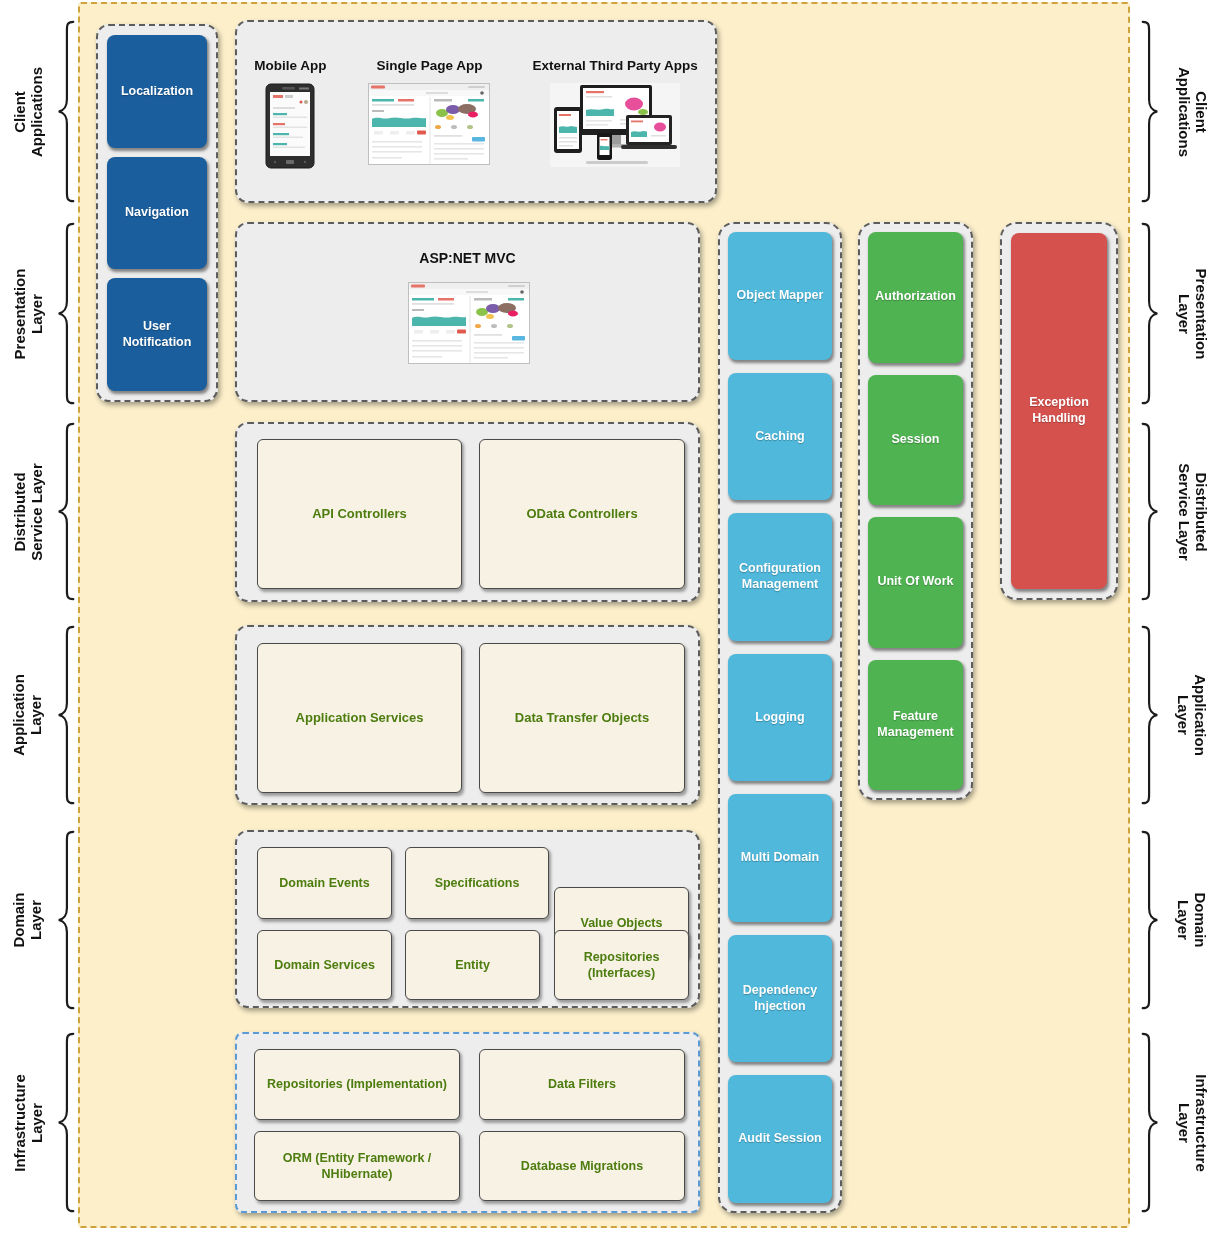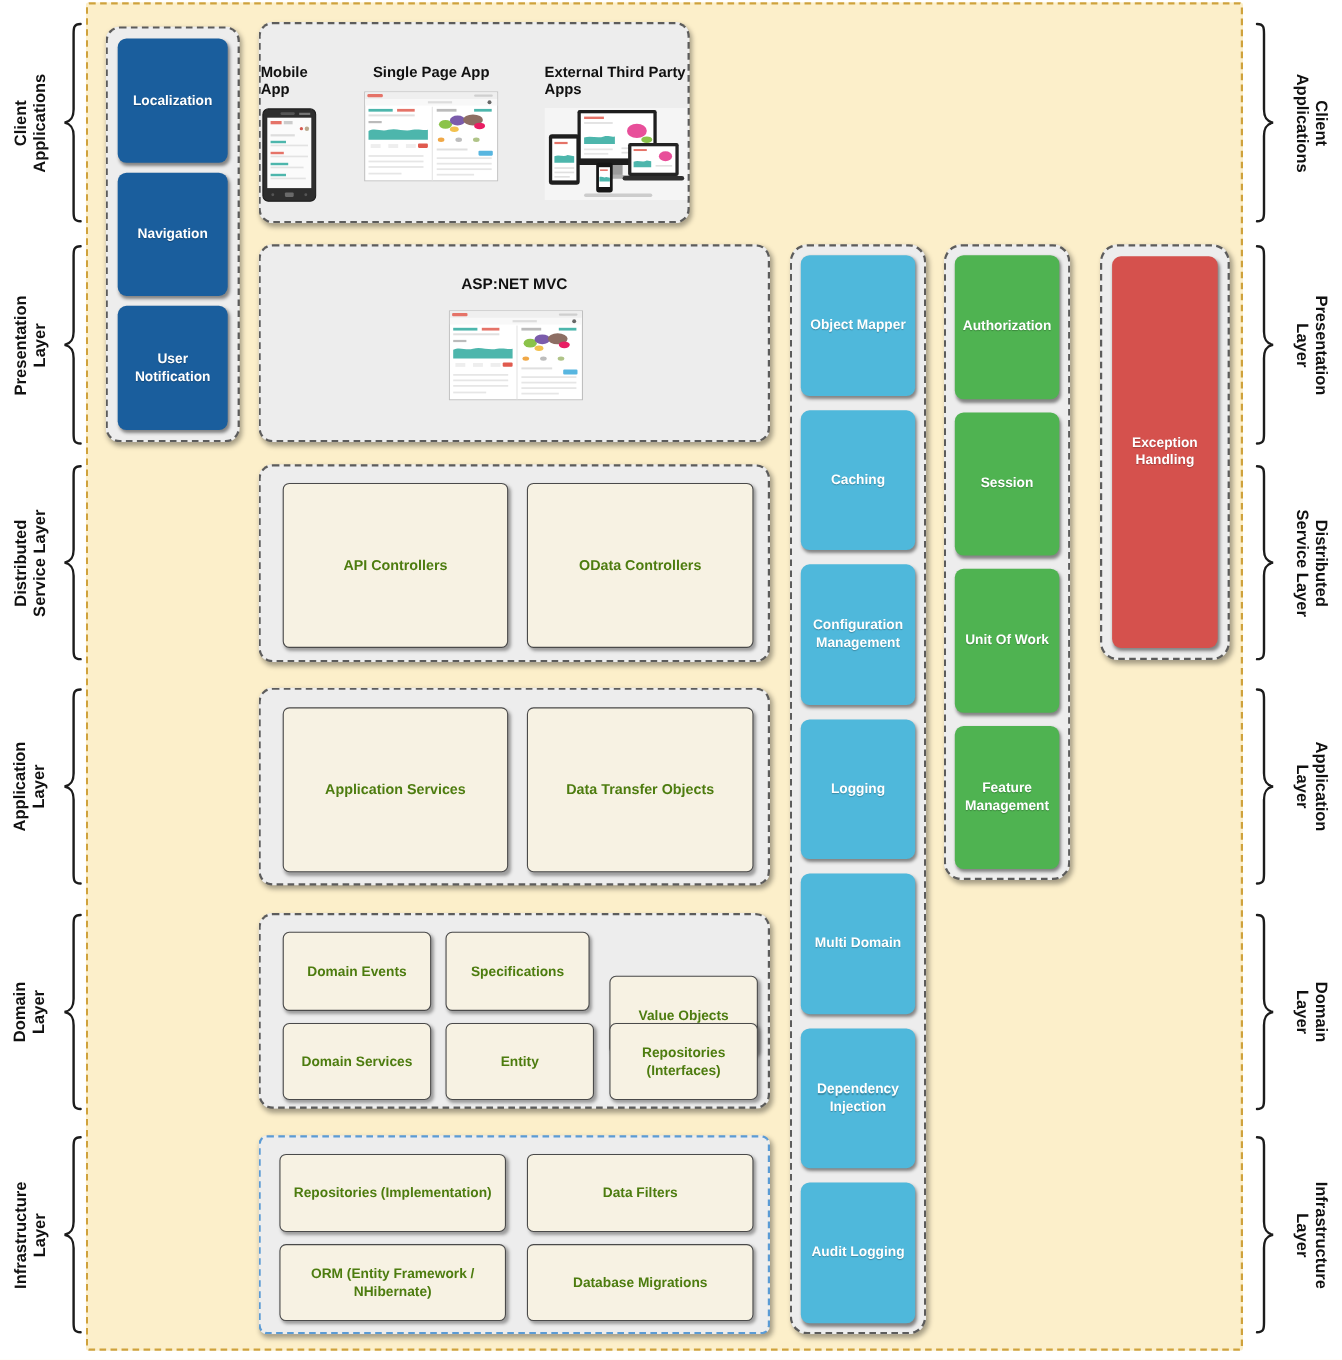--- a/index.html
+++ b/index.html
@@ -106,21 +106,21 @@
 Layer</div>
   <div class="rail-label right" style="left:1101.5px;top:1102.5px;width:181px;">Infrastructure
 Layer</div>
 
   <div class="container vflex" style="left:96px;top:24px;width:122px;height:378px;padding:9px;gap:9px;">
     <div class="colorbox blue" style="flex:1;">Localization</div>
     <div class="colorbox blue" style="flex:1;">Navigation</div>
     <div class="colorbox blue" style="flex:1;">User Notification</div>
   </div>
 
-  <div class="container" style="left:235px;top:20px;width:392px;height:183px;">
+  <div class="container" style="left:235px;top:20px;width:482px;height:183px;text-align:right;">
     <div class="apps-row">
       <div class="figure">
         <div class="figure-label">Mobile App</div>
         <svg width="50" height="86" viewBox="0 0 50 86">
           <rect x="1" y="1" width="48" height="84" rx="5" fill="#2e2e2e" stroke="#1b1b1b"></rect>
           <rect x="17" y="4" width="13" height="2.5" rx="1" fill="#555"></rect>
           <rect x="34" y="4.5" width="10" height="2" fill="#777"></rect>
           <rect x="5" y="9" width="40" height="64" fill="#fbfbfb"></rect>
           <rect x="8" y="12" width="10" height="3" fill="#e57368"></rect>
           <rect x="20" y="12" width="8" height="3" fill="#cccccc"></rect>
@@ -271,42 +271,42 @@
     <div class="cream lg" style="left:242px;top:15px;width:206px;height:150px;">OData Controllers</div>
   </div>
 
   <div class="container" style="left:235px;top:625px;width:465px;height:180px;">
     <div class="cream lg" style="left:20px;top:16px;width:205px;height:150px;">Application Services</div>
     <div class="cream lg" style="left:242px;top:16px;width:206px;height:150px;">Data Transfer Objects</div>
   </div>
 
   <div class="container" style="left:235px;top:830px;width:465px;height:178px;">
     <div class="cream sm" style="left:20px;top:15px;width:135px;height:72px;">Domain Events</div>
-    <div class="cream sm" style="left:168px;top:15px;width:131px;height:72px;">Specifications</div>
+    <div class="cream sm" style="left:168px;top:15px;width:144px;height:72px;">Specifications</div>
     <div class="cream sm" style="left:317px;top:15px;width:135px;height:72px;margin-top:40px;">Value Objects</div>
     <div class="cream sm" style="left:20px;top:98px;width:135px;height:70px;">Domain Services</div>
     <div class="cream sm" style="left:168px;top:98px;width:135px;height:70px;">Entity</div>
     <div class="cream sm" style="left:317px;top:98px;width:135px;height:70px;">Repositories (Interfaces)</div>
   </div>
 
   <div class="container blue-border" style="left:235px;top:1032px;width:465px;height:181px;border-radius:8px;">
     <div class="cream sm" style="left:17px;top:15px;width:206px;height:71px;">Repositories (Implementation)</div>
     <div class="cream sm" style="left:242px;top:15px;width:206px;height:71px;">Data Filters</div>
     <div class="cream sm" style="left:17px;top:97px;width:206px;height:70px;">ORM (Entity Framework / NHibernate)</div>
     <div class="cream sm" style="left:242px;top:97px;width:206px;height:70px;">Database Migrations</div>
   </div>
 
   <div class="container vflex" style="left:718px;top:222px;width:124px;height:991px;padding:8px;gap:13px;border-radius:16px;">
     <div class="colorbox cyan" style="flex:1;">Object Mapper</div>
     <div class="colorbox cyan" style="flex:1;">Caching</div>
     <div class="colorbox cyan" style="flex:1;">Configuration Management</div>
     <div class="colorbox cyan" style="flex:1;">Logging</div>
     <div class="colorbox cyan" style="flex:1;">Multi Domain</div>
     <div class="colorbox cyan" style="flex:1;">Dependency Injection</div>
-    <div class="colorbox cyan" style="flex:1;">Audit Logging</div>
+    <div class="colorbox cyan" style="flex:1;">Audit Session</div>
   </div>
 
   <div class="container vflex" style="left:858px;top:222px;width:115px;height:578px;padding:8px;gap:12px;border-radius:16px;">
     <div class="colorbox green" style="flex:1;">Authorization</div>
     <div class="colorbox green" style="flex:1;">Session</div>
     <div class="colorbox green" style="flex:1;">Unit Of Work</div>
     <div class="colorbox green" style="flex:1;">Feature Management</div>
   </div>
 
   <div class="container vflex" style="left:1000px;top:222px;width:118px;height:378px;padding:9px;border-radius:16px;">

